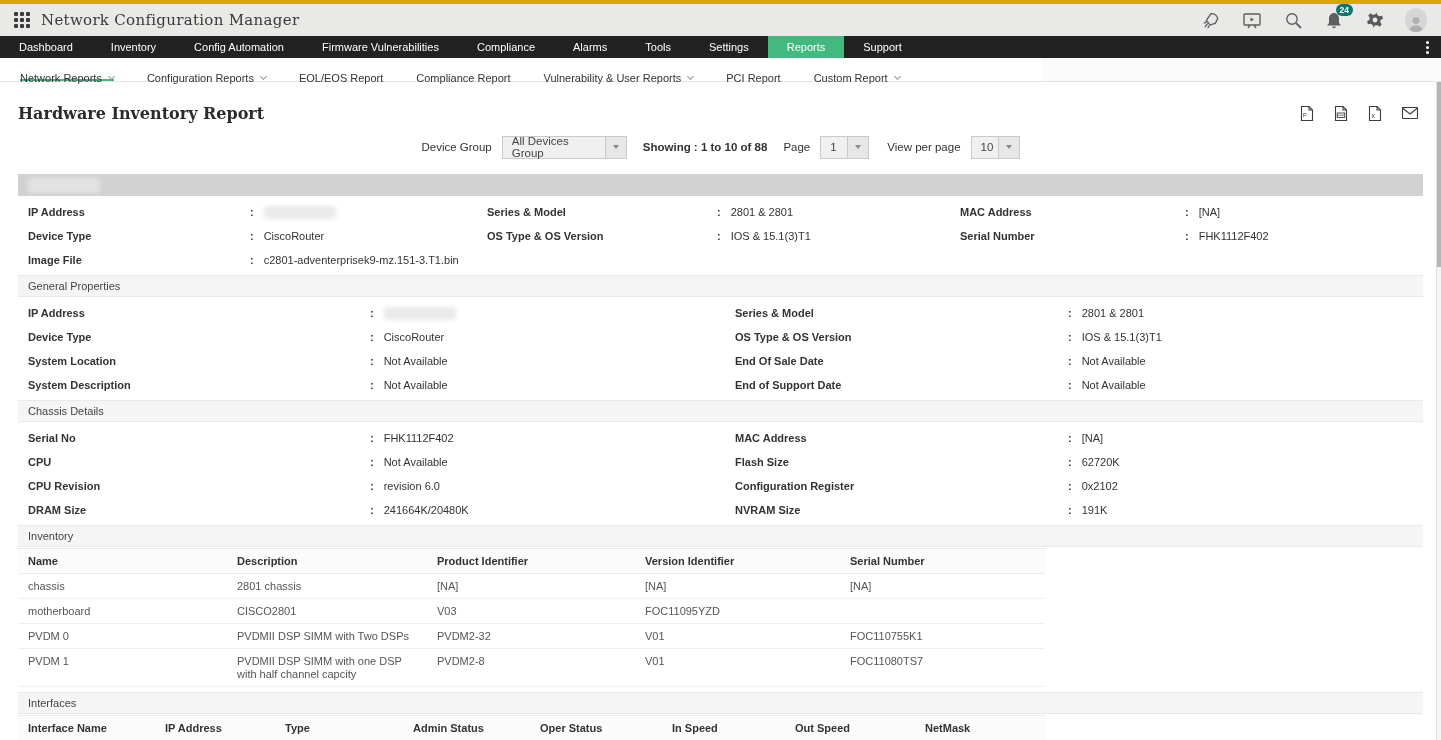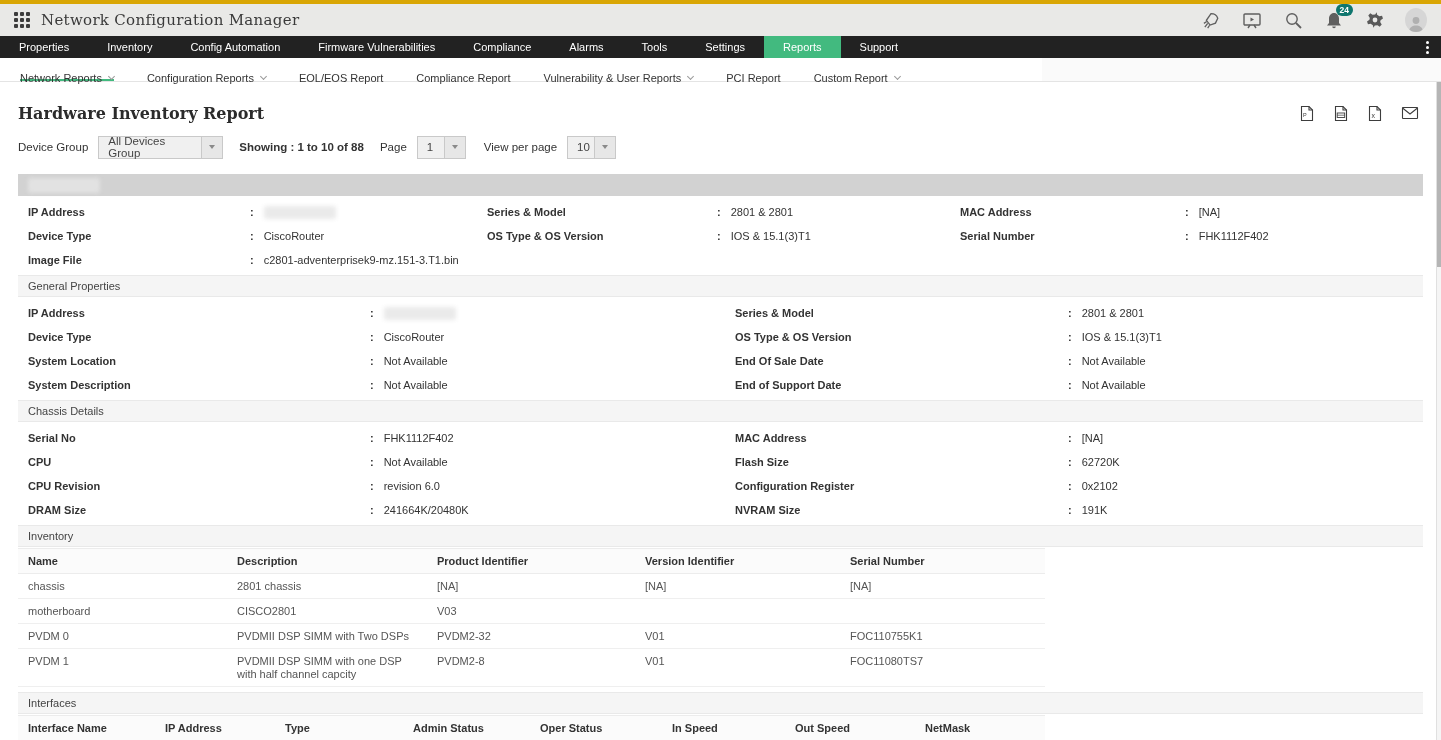--- a/index.html
+++ b/index.html
@@ -35,21 +35,21 @@
           transform:rotate(45deg); margin-left:7px; margin-top:-3px; }
 
   
   .content { padding:0 18px; }
   .title-row { margin-top:20px; height:22px; display:flex; justify-content:space-between; align-items:center; }
   .page-title { font-family:"DejaVu Serif", serif; font-size:16px; font-weight:bold; color:#2b2b2b; }
   .export-icons { display:flex; align-items:center; margin-right:4px; }
   .eicon { margin-left:18px; cursor:pointer; display:flex; }
   .eicon svg { stroke:#3d3d3d; fill:none; stroke-width:1.1; }
 
-  .controls { margin-top:11px; height:24px; display:flex; justify-content:flex-start; align-items:center; font-size:11.5px; color:#333; }
+  .controls { margin-top:11px; height:24px; display:flex; justify-content:center; align-items:center; font-size:11.5px; color:#333; }
   .ctl-label { margin-right:10px; }
   .showing { font-weight:bold; margin:0 16px 0 16px; }
   .pg-label { font-weight:normal; margin-right:10px; }
   .dropdown { display:inline-flex; height:23px; border:1px solid #c9c9c9; background:#f0f0f0; align-items:stretch; cursor:pointer; }
   .dd-value { padding:0 9px; display:flex; align-items:center; color:#444; }
   .dd-wide .dd-value { width:102px; }
   .dd-small .dd-value { width:26px; }
   .dd-arrow { width:21px; border-left:1px solid #c9c9c9; background:#e7e7e7; display:flex; align-items:center; justify-content:center; }
   .dd-arrow i { width:0; height:0; border-left:3.5px solid transparent; border-right:3.5px solid transparent; border-top:4px solid #8a8a8a; }
   .vpp-label { margin:0 10px 0 18px; }
@@ -139,21 +139,21 @@
             <circle cx="10" cy="6.5" r="3.4" fill="#b0b0b0" stroke="none"></circle>
             <path d="M2.5 18 C3.5 13 6.5 11.5 10 11.5 C13.5 11.5 16.5 13 17.5 18 Z" fill="#b0b0b0" stroke="none"></path>
           </svg>
       </div>
     </div>
   </div>
 </header>
 
 <nav class="mainnav">
   <div id="mainnav-items" style="display:flex;">
-      <div class="nav-item">Properties</div>
+      <div class="nav-item">Dashboard</div>
       <div class="nav-item">Inventory</div>
       <div class="nav-item">Config Automation</div>
       <div class="nav-item">Firmware Vulnerabilities</div>
       <div class="nav-item">Compliance</div>
       <div class="nav-item">Alarms</div>
       <div class="nav-item">Tools</div>
       <div class="nav-item">Settings</div>
       <div class="nav-item active">Reports</div>
       <div class="nav-item">Support</div>
     </div>
@@ -424,20 +424,21 @@
         <span class="cell">chassis</span>
         <span class="cell">2801 chassis</span>
         <span class="cell">[NA]</span>
         <span class="cell">[NA]</span>
         <span class="cell">[NA]</span>
       </div>
       <div class="trow tbody-row inv">
         <span class="cell">motherboard</span>
         <span class="cell">CISCO2801</span>
         <span class="cell">V03</span>
+        <span class="cell">FOC11095YZD</span>
       </div>
       <div class="trow tbody-row inv">
         <span class="cell">PVDM 0</span>
         <span class="cell">PVDMII DSP SIMM with Two DSPs</span>
         <span class="cell">PVDM2-32</span>
         <span class="cell">V01</span>
         <span class="cell">FOC110755K1</span>
       </div>
       <div class="trow tbody-row inv">
         <span class="cell">PVDM 1</span>

